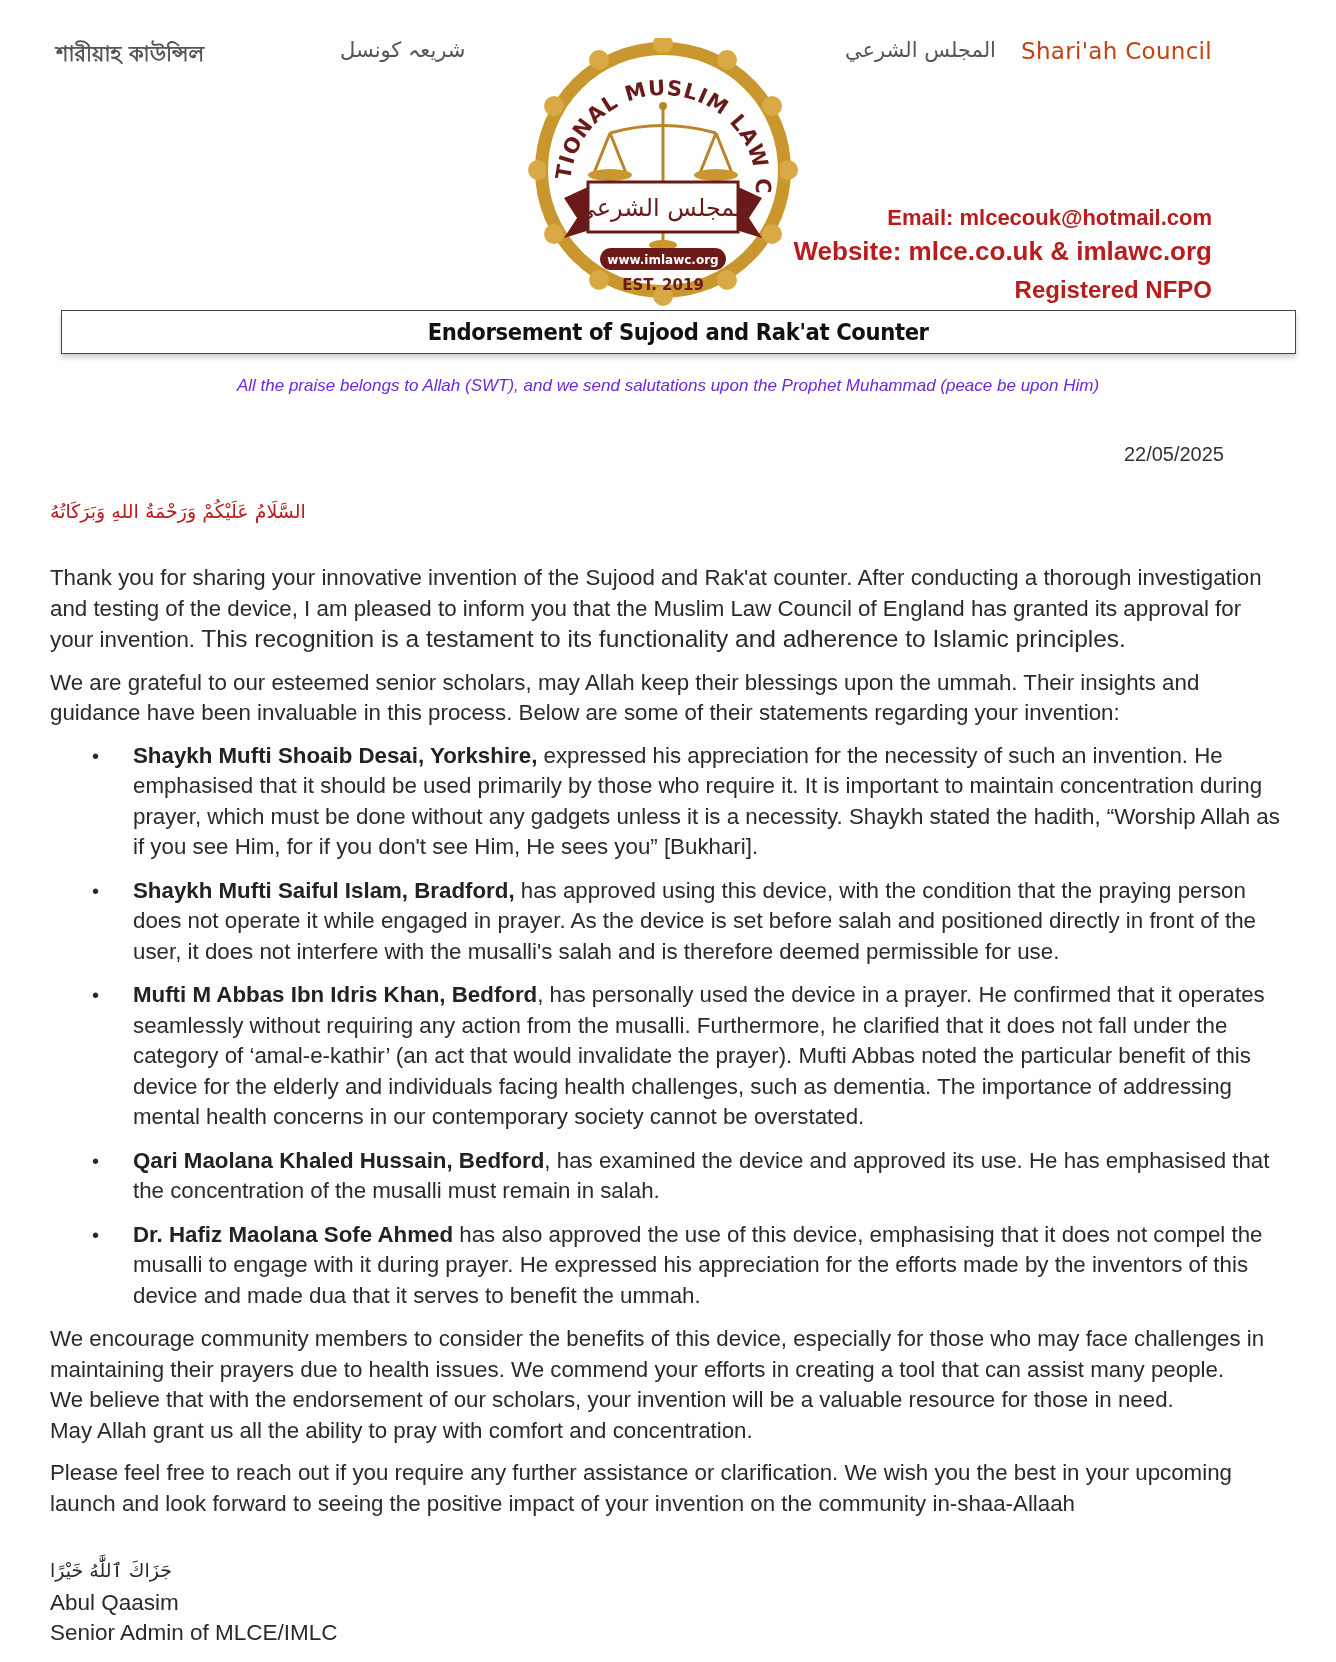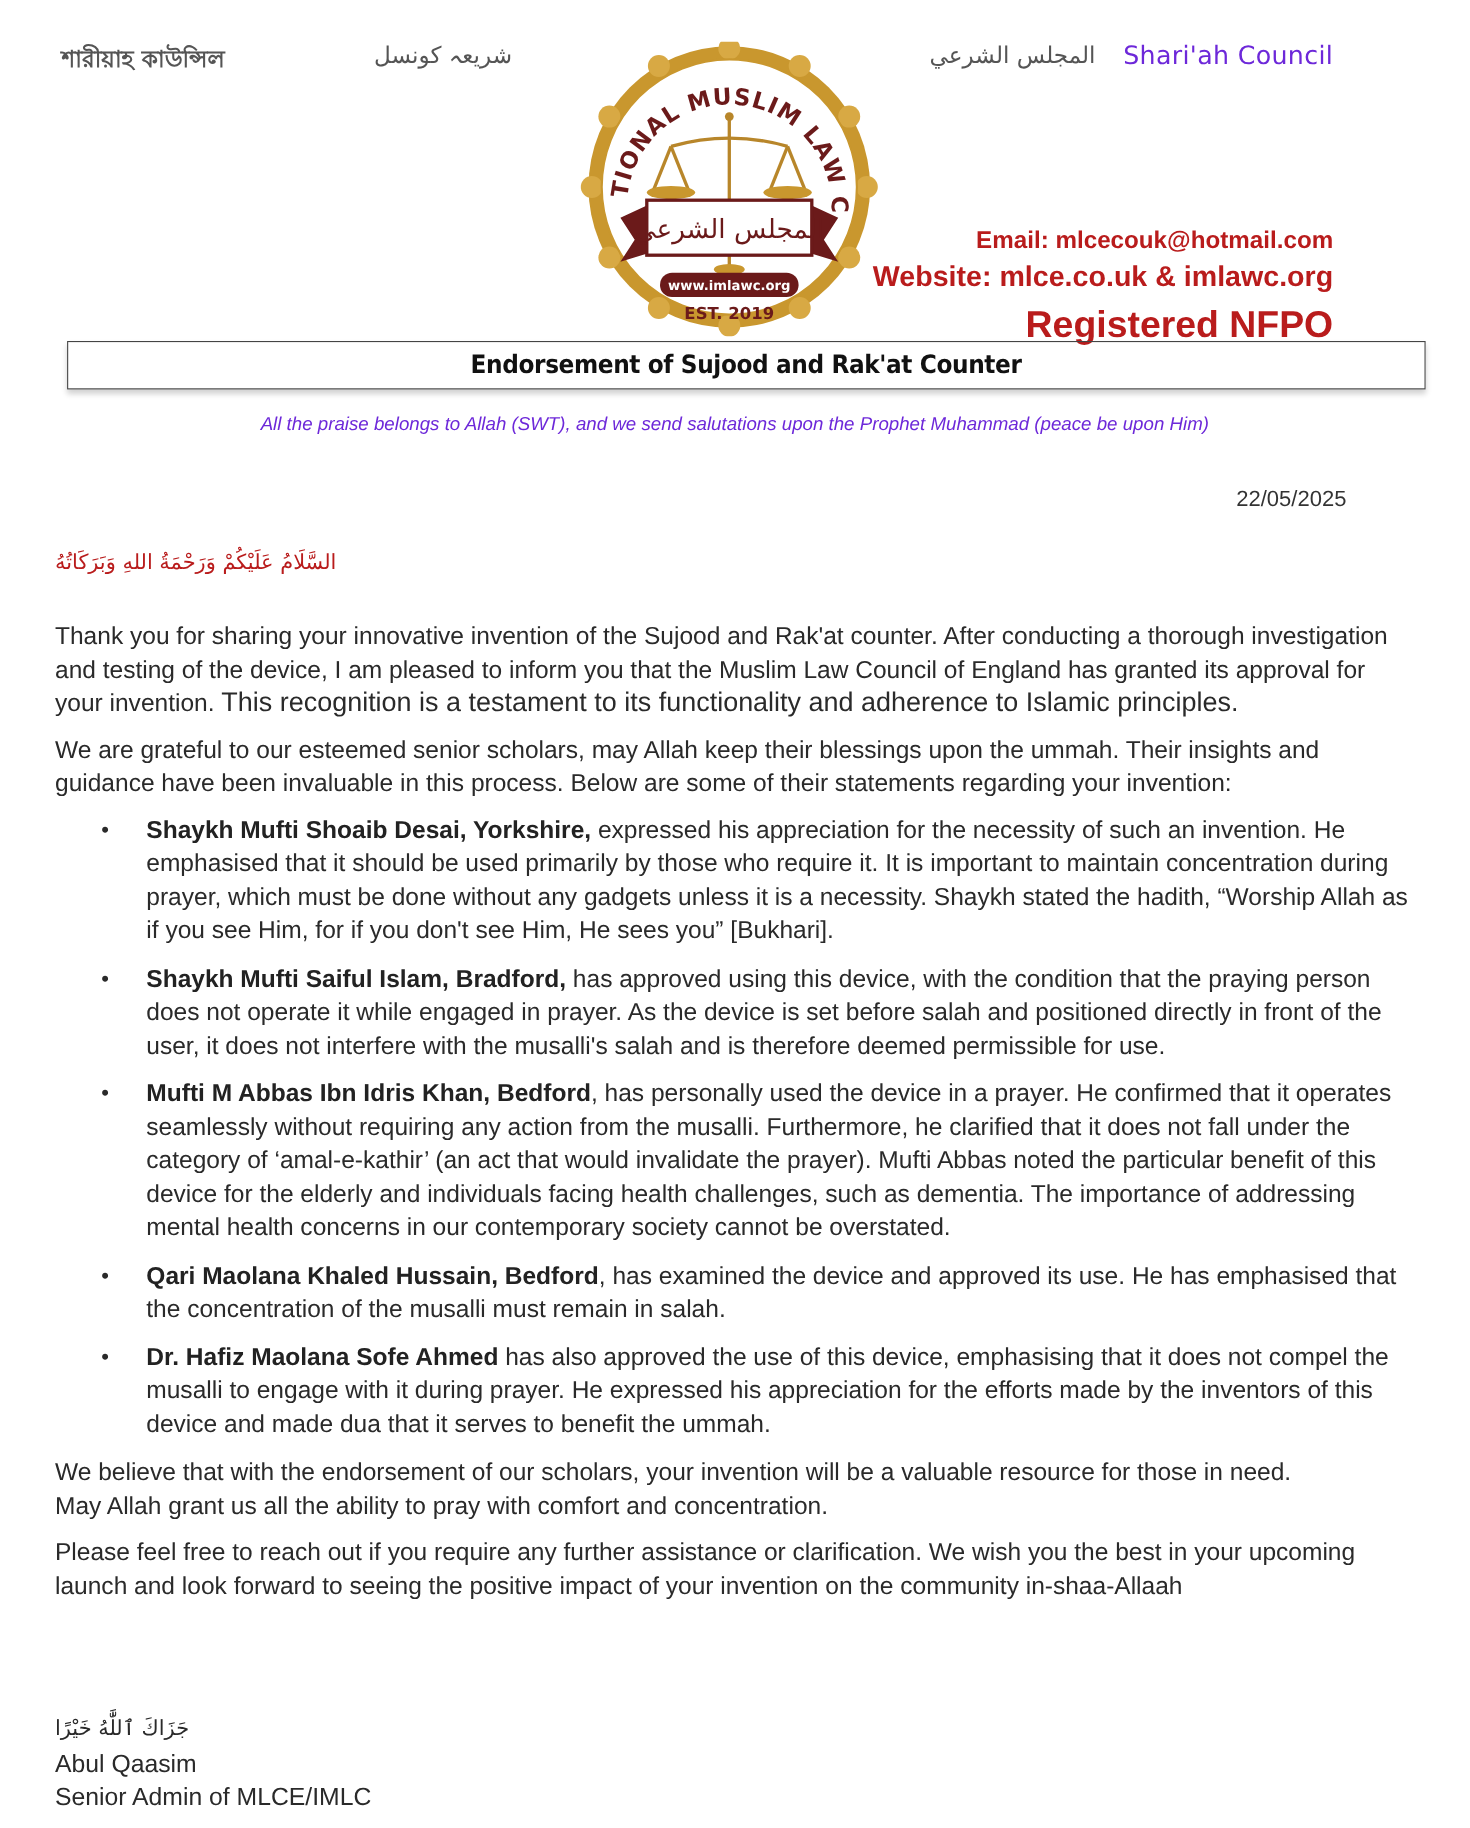--- a/index.html
+++ b/index.html
@@ -3,28 +3,28 @@
 <meta charset="utf-8">
 <style>
   * { box-sizing: border-box; margin: 0; padding: 0; }
   html, body { width: 1336px; height: 1662px; background: #ffffff; overflow: hidden; }
   body { font-family: "Liberation Sans", sans-serif; color: #262626; position: relative; }
 
   .hdr-text { position: absolute; top: 38px; font-size: 22px; color: #555; white-space: nowrap; }
   .hdr-bengali { left: 56px; font-family: "DejaVu Sans", sans-serif; font-weight: bold; font-size: 21px; }
   .hdr-urdu { left: 340px; font-family: "DejaVu Sans", sans-serif; font-size: 21px; direction: rtl; }
   .hdr-arabic { left: 845px; font-family: "DejaVu Sans", sans-serif; font-size: 21px; direction: rtl; }
-  .hdr-english { right: 124px; font-family: "DejaVu Sans", sans-serif; font-size: 23px; color: #6d28d9; letter-spacing: 0.3px; }
+  .hdr-english { right: 124px; font-family: "DejaVu Sans", sans-serif; font-size: 23px; color: #c2410c; letter-spacing: 0.3px; }
 
   .logo { position: absolute; left: 522px; top: 38px; width: 282px; height: 268px; }
 
   .contact { position: absolute; right: 124px; text-align: right; color: #b91c1c; font-weight: bold; white-space: nowrap; }
   .contact-email { top: 205px; font-size: 22px; }
   .contact-web { top: 236px; font-size: 26px; }
-  .contact-nfpo { top: 276px; font-size: 34px; }
+  .contact-nfpo { top: 276px; font-size: 24px; }
 
   .title-box { position: absolute; left: 61px; top: 310px; width: 1235px; height: 44px; border: 1.5px solid #444; box-shadow: 0 4px 5px rgba(0,0,0,0.18); display: flex; align-items: center; justify-content: center; }
   .title-text { font-family: "DejaVu Sans", sans-serif; font-weight: bold; font-size: 23px; color: #111; letter-spacing: -0.4px; transform: scaleX(0.92); }
 
   .praise { position: absolute; left: 0; width: 1336px; top: 376px; text-align: center; font-style: italic; font-size: 17px; color: #6d28d9; }
 
   .date { position: absolute; right: 112px; top: 443px; font-size: 20px; color: #333; }
 
   .salam { position: absolute; left: 50px; top: 500px; font-family: "DejaVu Sans", sans-serif; font-size: 19px; color: #b91c1c; direction: rtl; text-align: center; }
 
@@ -137,20 +137,21 @@
       <span class="bullet">•</span>
       <b>Qari Maolana Khaled Hussain, Bedford</b><span>, has examined the device and approved its use. He has emphasised that the concentration of the musalli must remain in salah.</span>
     </li>
     <li>
       <span class="bullet">•</span>
       <b>Dr. Hafiz Maolana Sofe Ahmed</b><span> has also approved the use of this device, emphasising that it does not compel the musalli to engage with it during prayer. He expressed his appreciation for the efforts made by the inventors of this device and made dua that it serves to benefit the ummah.</span>
     </li>
   </ul>
 
   <div class="closing">
+    <p>We encourage community members to consider the benefits of this device, especially for those who may face challenges in maintaining their prayers due to health issues. We commend your efforts in creating a tool that can assist many people.</p>
     <p>We believe that with the endorsement of our scholars, your invention will be a valuable resource for those in need.</p>
     <p>May Allah grant us all the ability to pray with comfort and concentration.</p>
   </div>
   <p>Please feel free to reach out if you require any further assistance or clarification. We wish you the best in your upcoming launch and look forward to seeing the positive impact of your invention on the community in-shaa-Allaah</p>
 </div>
 
 <div class="sign">
   <div class="dua">جَزَاكَ ٱللَّٰهُ خَيْرًا</div>
   <div>Abul Qaasim</div>
   <div>Senior Admin of MLCE/IMLC</div>

